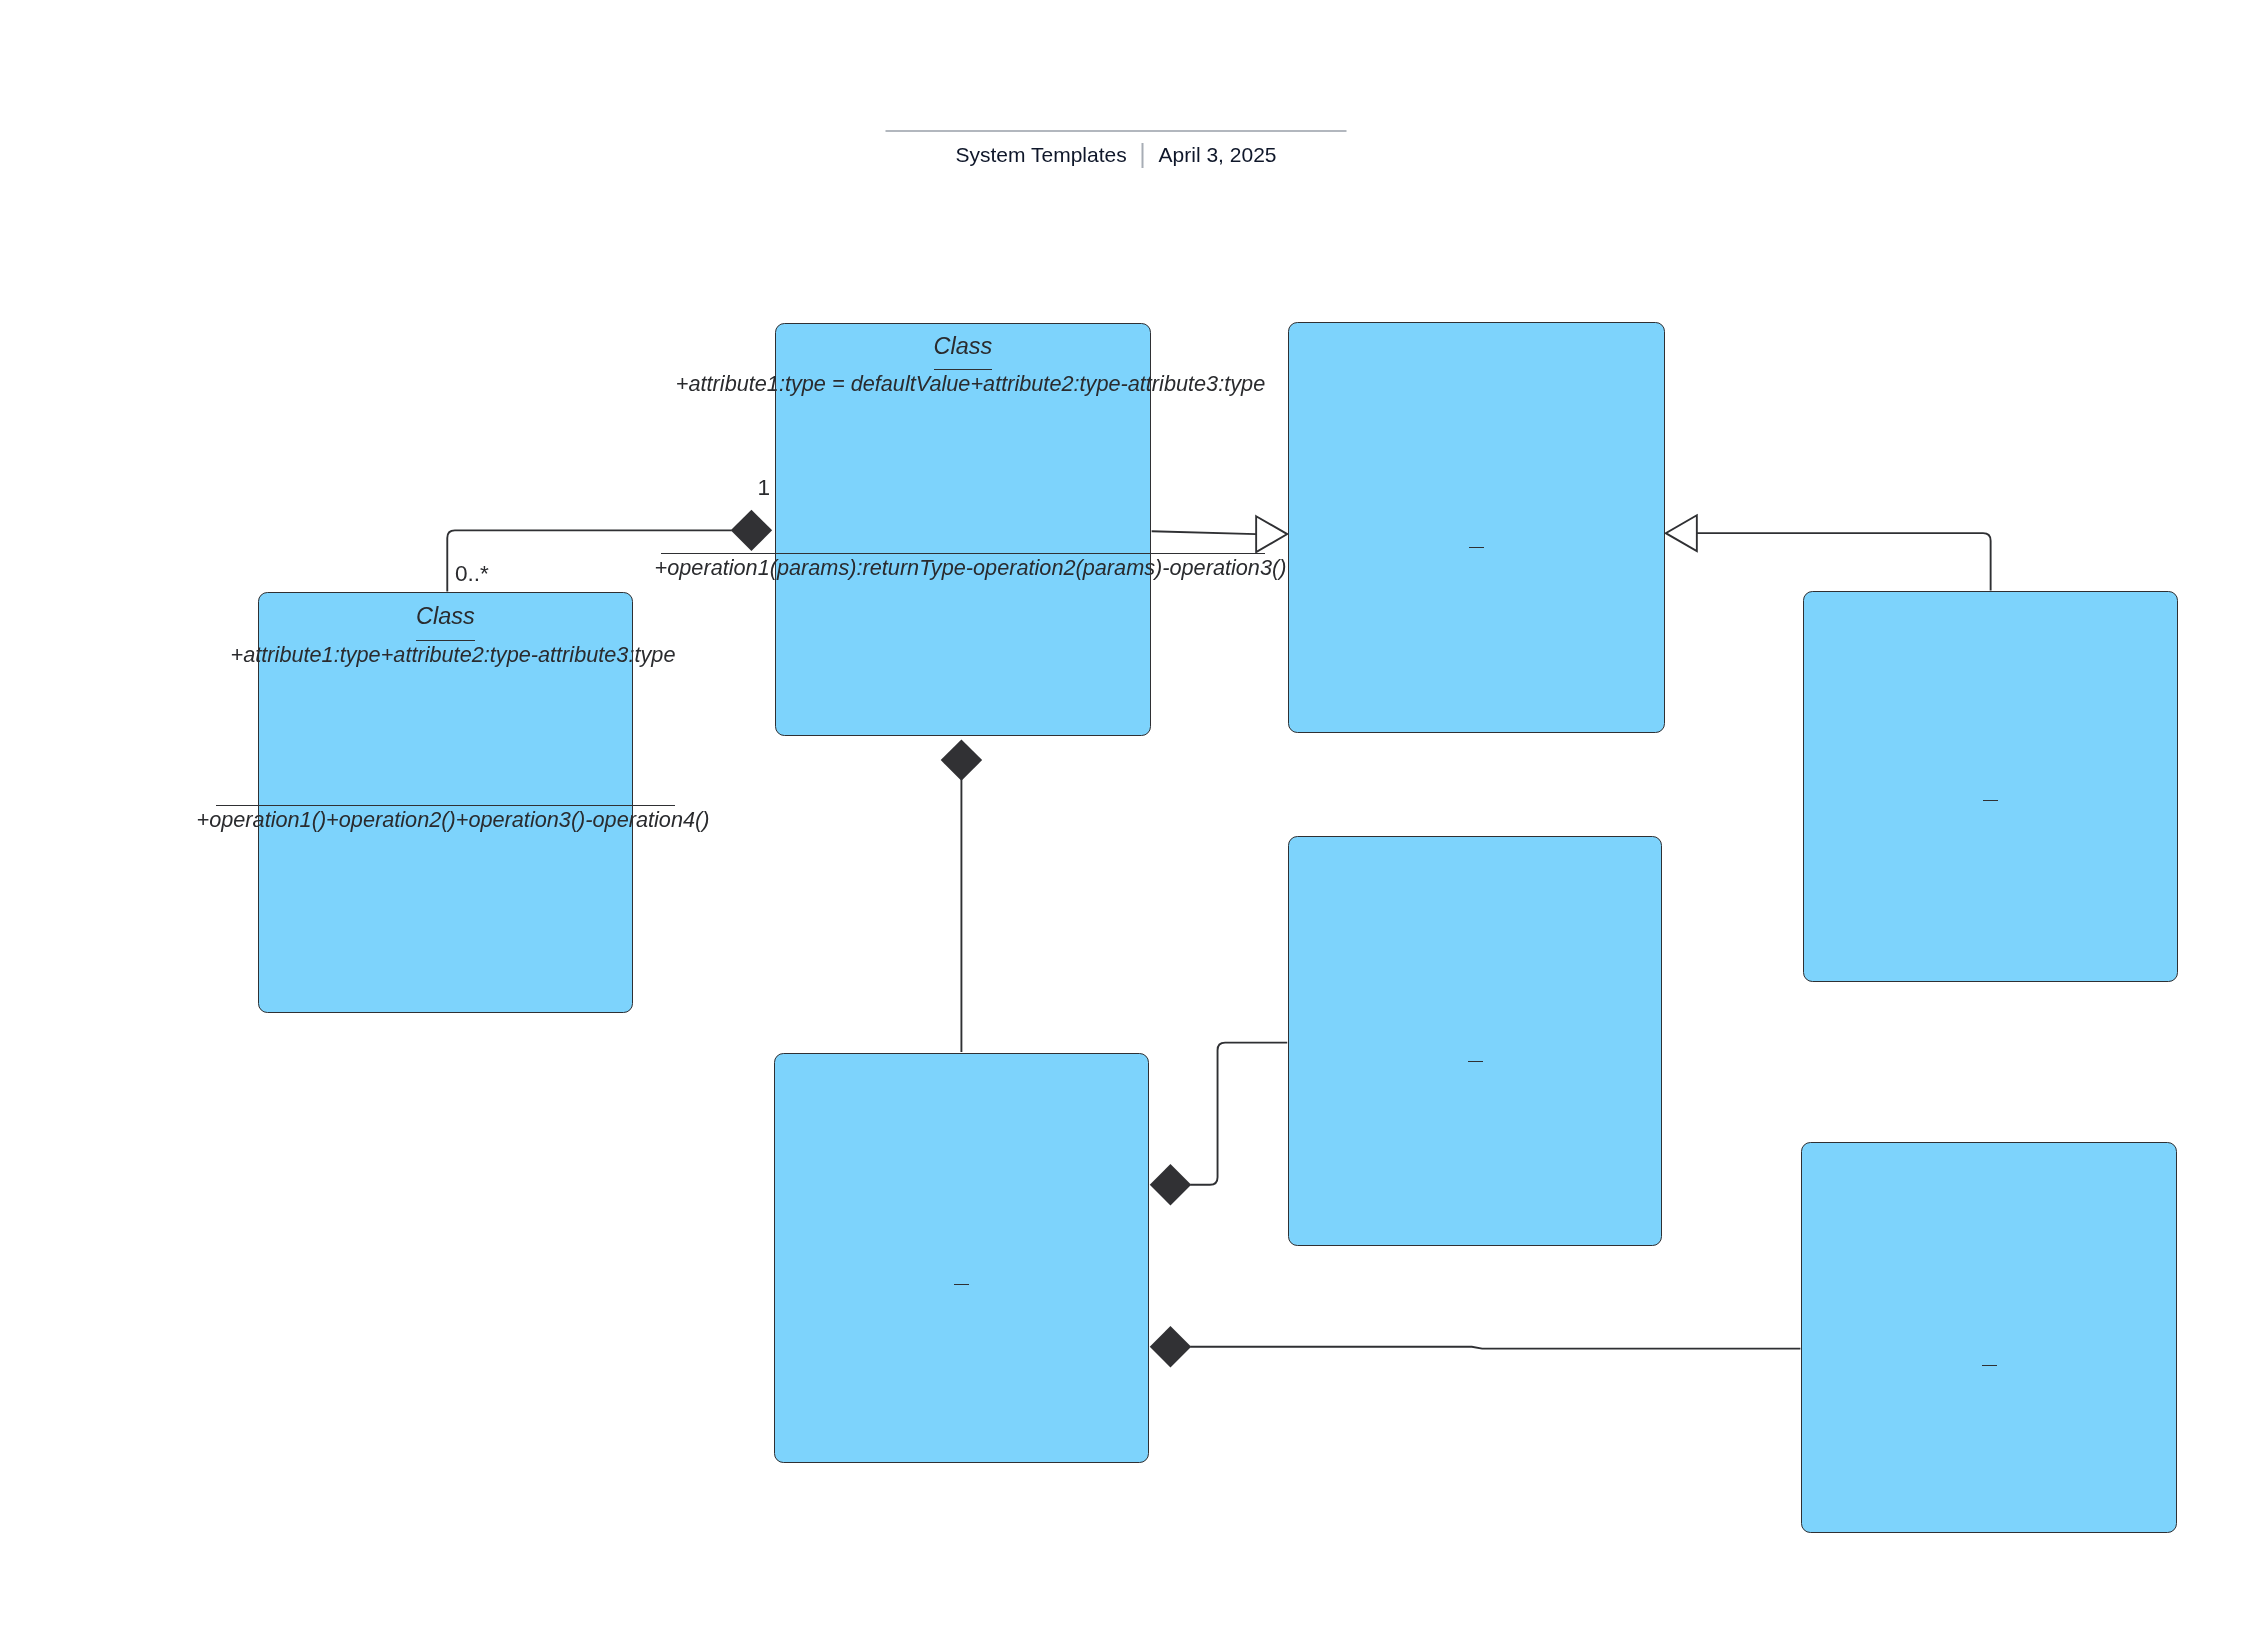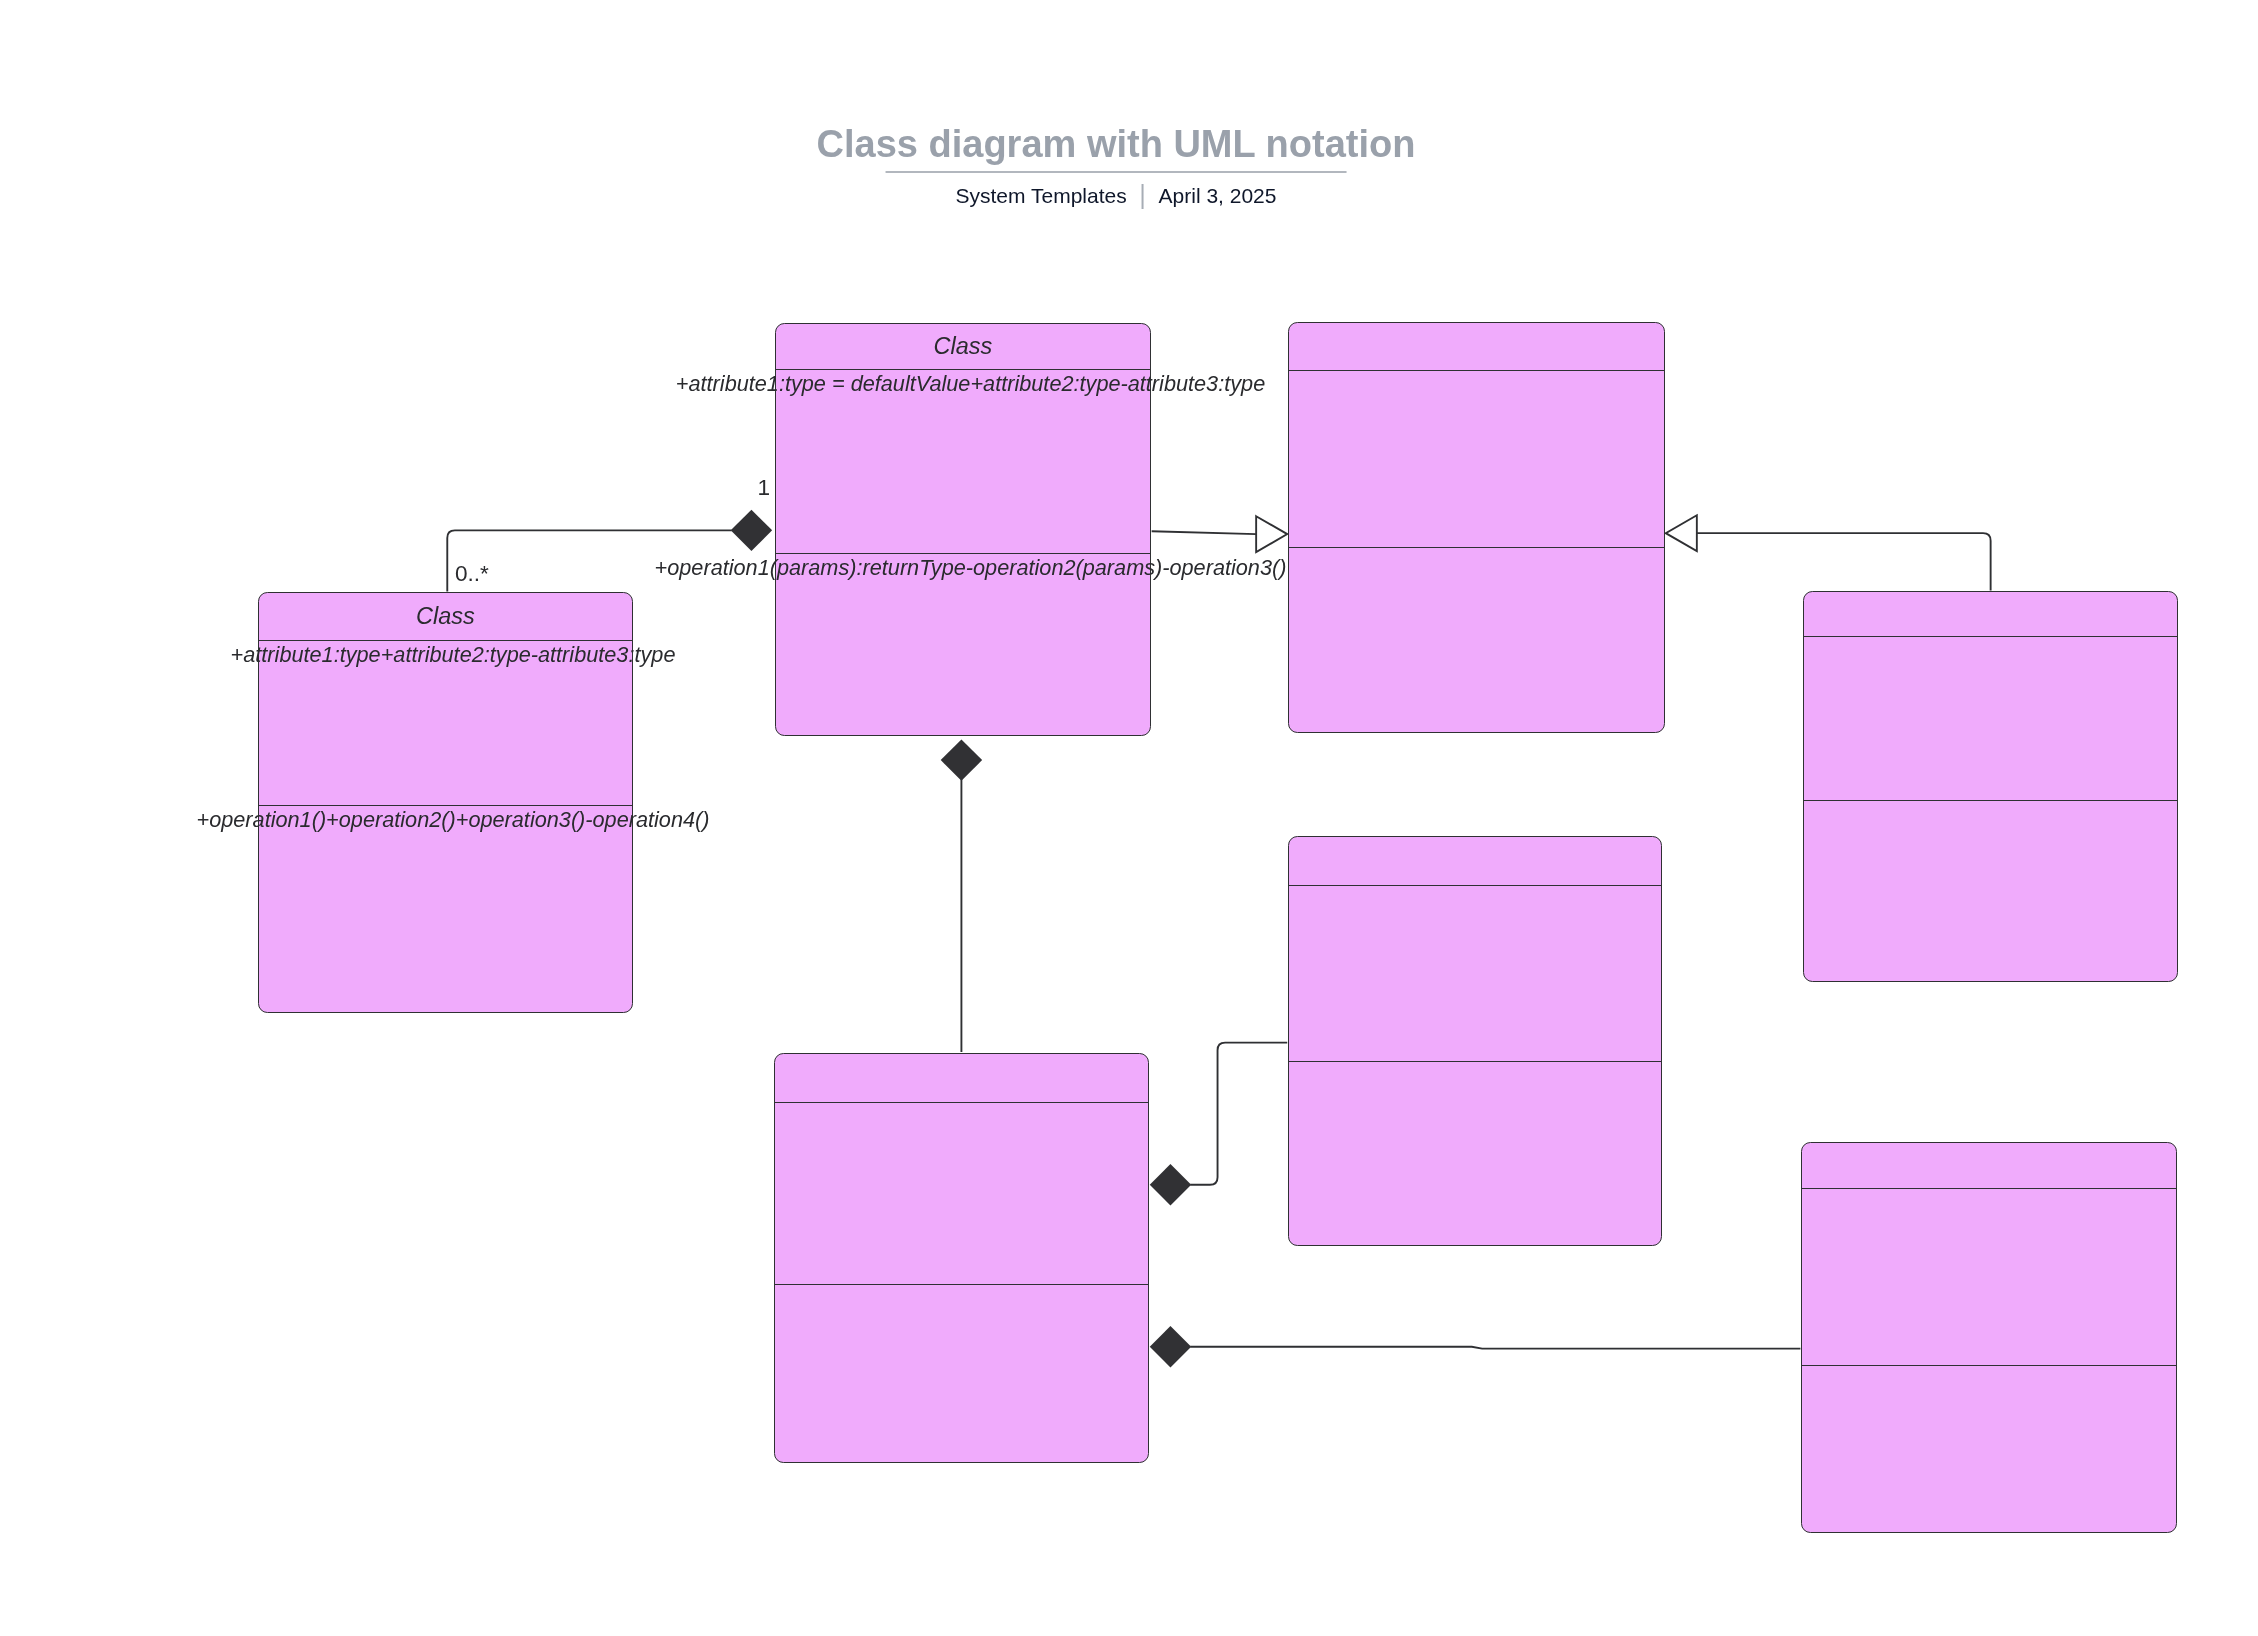--- a/index.html
+++ b/index.html
@@ -9,22 +9,22 @@
     font-family:"Liberation Sans",sans-serif;color:#2a2b2e;
   }
   
   .header{position:absolute;left:1116px;top:124px;transform:translateX(-50%);text-align:center;}
   .page-title{font-size:38px;font-weight:bold;color:#9aa1ab;line-height:41px;white-space:nowrap;}
   .title-rule{width:461px;height:2.8px;background:#b2b7be;margin:5.6px auto 0 auto;}
   .subtitle-row{display:flex;align-items:center;justify-content:center;gap:15px;margin-top:10.4px;
     font-size:21px;color:#0f172a;line-height:24.5px;white-space:nowrap;}
   .subtitle-bar{width:1.9px;height:25.4px;background:#a7adb5;}
   
-  .uml{position:absolute;background:#f0abfc;border:1.9px solid #2f3033;border-radius:9.4px;
-       display:flex;flex-direction:column;font-style:italic;}
+  .uml{position:absolute;background:#7dd3fc;border:1.9px solid #2f3033;border-radius:9.4px;
+       display:flex;flex-direction:column;font-style:italic;align-items:center;}
   .uml .t{border-bottom:1.9px solid #2f3033;display:flex;align-items:center;justify-content:center;
           font-size:23.5px;flex:0 0 auto;}
   .uml .a{border-bottom:1.9px solid #2f3033;display:flex;flex-direction:row;justify-content:center;
           padding-left:15px;font-size:21.7px;line-height:27px;flex:0 0 auto;white-space:nowrap;}
   .uml .o{flex:1 1 auto;display:flex;flex-direction:row;justify-content:center;
           padding-left:15px;font-size:21.7px;line-height:27px;white-space:nowrap;}
   #b1{left:775px;top:323px;width:376px;height:413px;}  #b1 .t{height:46px;} #b1 .a{height:184px;}
   #b2{left:258px;top:592px;width:375px;height:421px;}  #b2 .t{height:48px;} #b2 .a{height:165px;}
   #b3{left:1288px;top:322px;width:377px;height:411px;} #b3 .t{height:48px;} #b3 .a{height:177px;}
   #b4{left:1803px;top:591px;width:375px;height:391px;} #b4 .t{height:45px;} #b4 .a{height:164px;}
@@ -37,21 +37,20 @@
   #lbl-many{left:455px;top:562px;}
   
   svg.overlay{position:absolute;left:0;top:0;pointer-events:none;}
 </style>
 </head>
 <body>
 
 <div class="canvas">
 
   <div class="header">
-    <div class="page-title">Class diagram with UML notation</div>
     <div class="title-rule"></div>
     <div class="subtitle-row">
       <span>System Templates</span>
       <span class="subtitle-bar"></span>
       <span>April 3, 2025</span>
     </div>
   </div>
 
   <svg class="overlay" width="2259" height="1637" viewBox="0 0 2399 1738">
 

